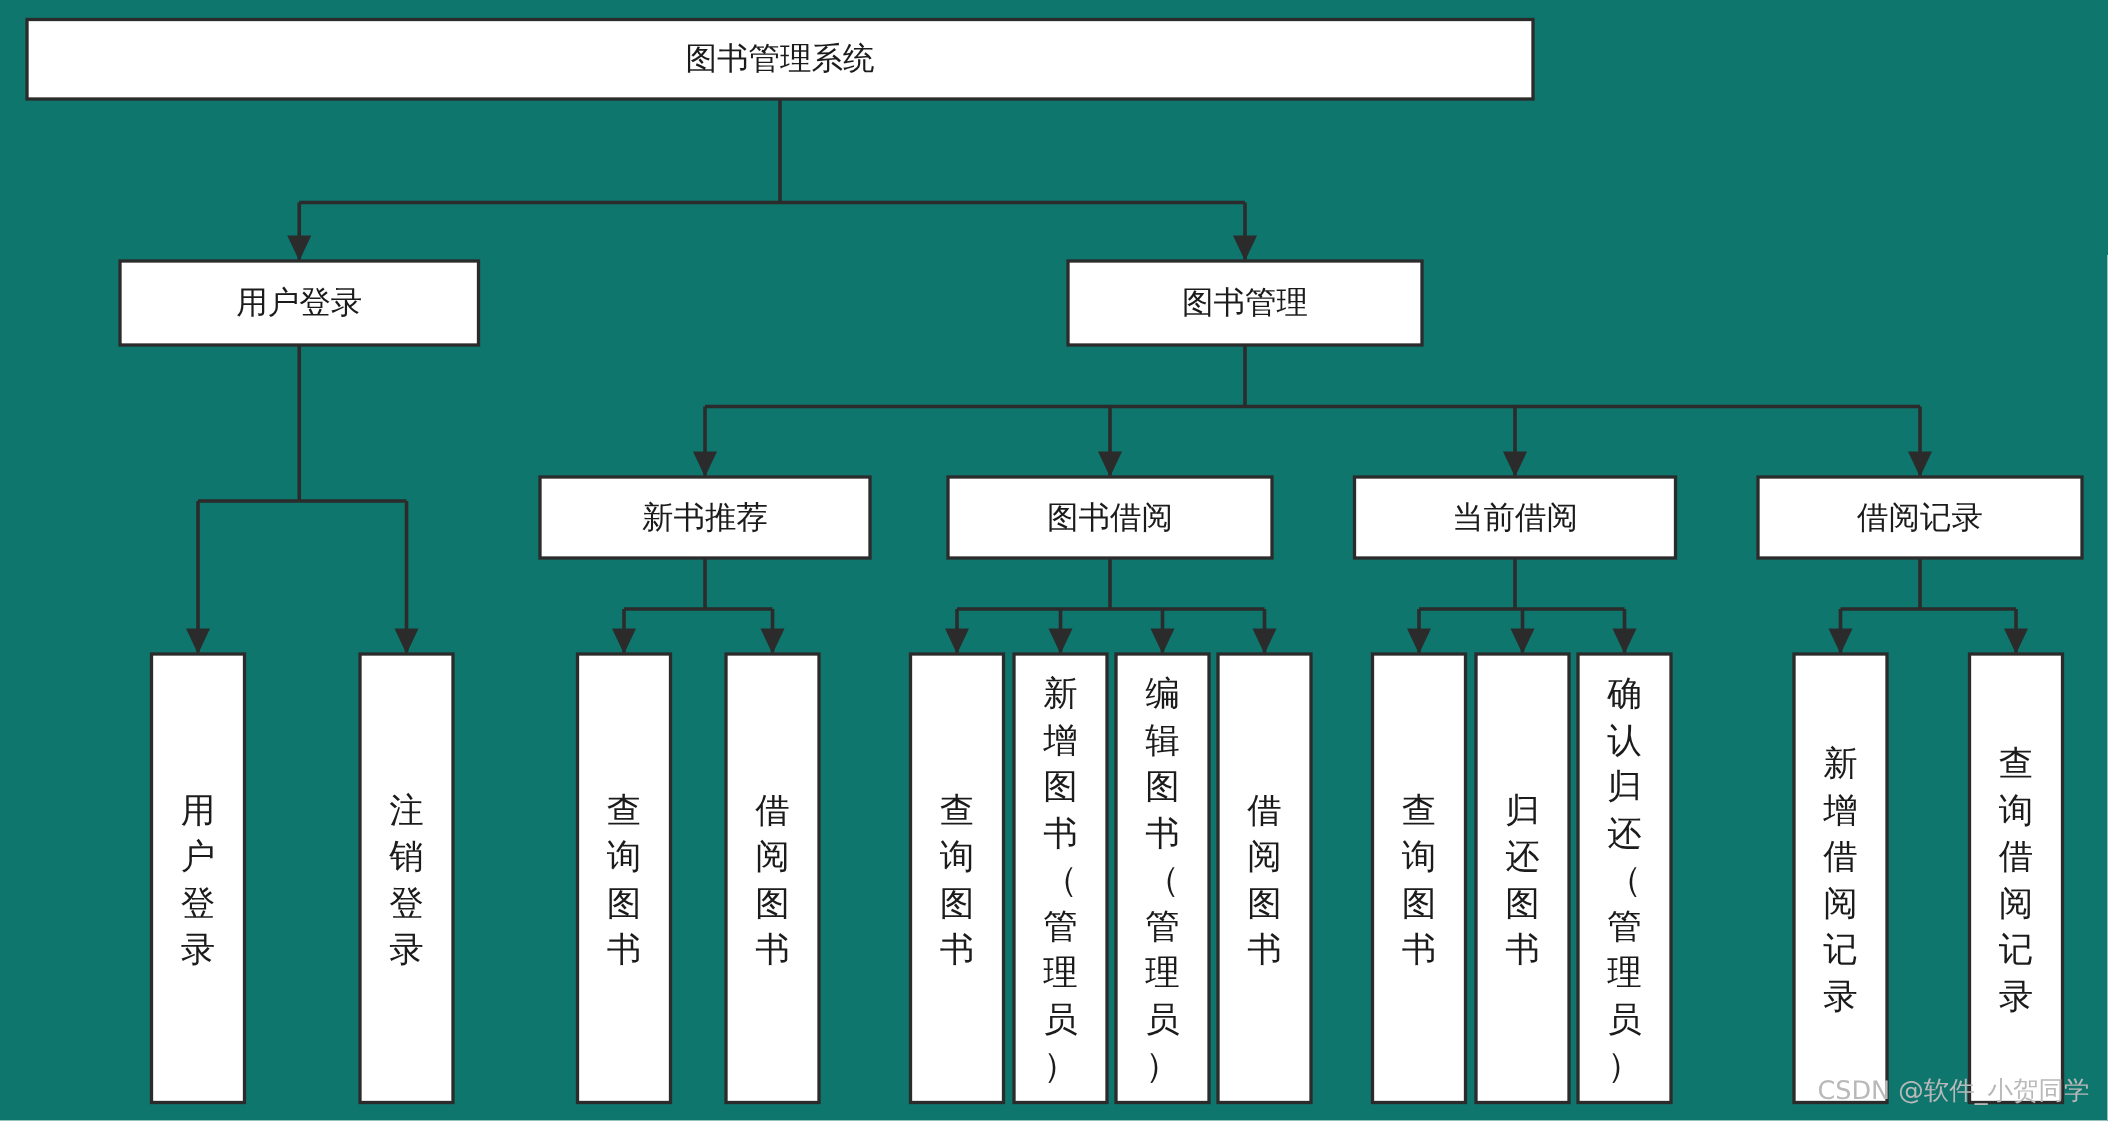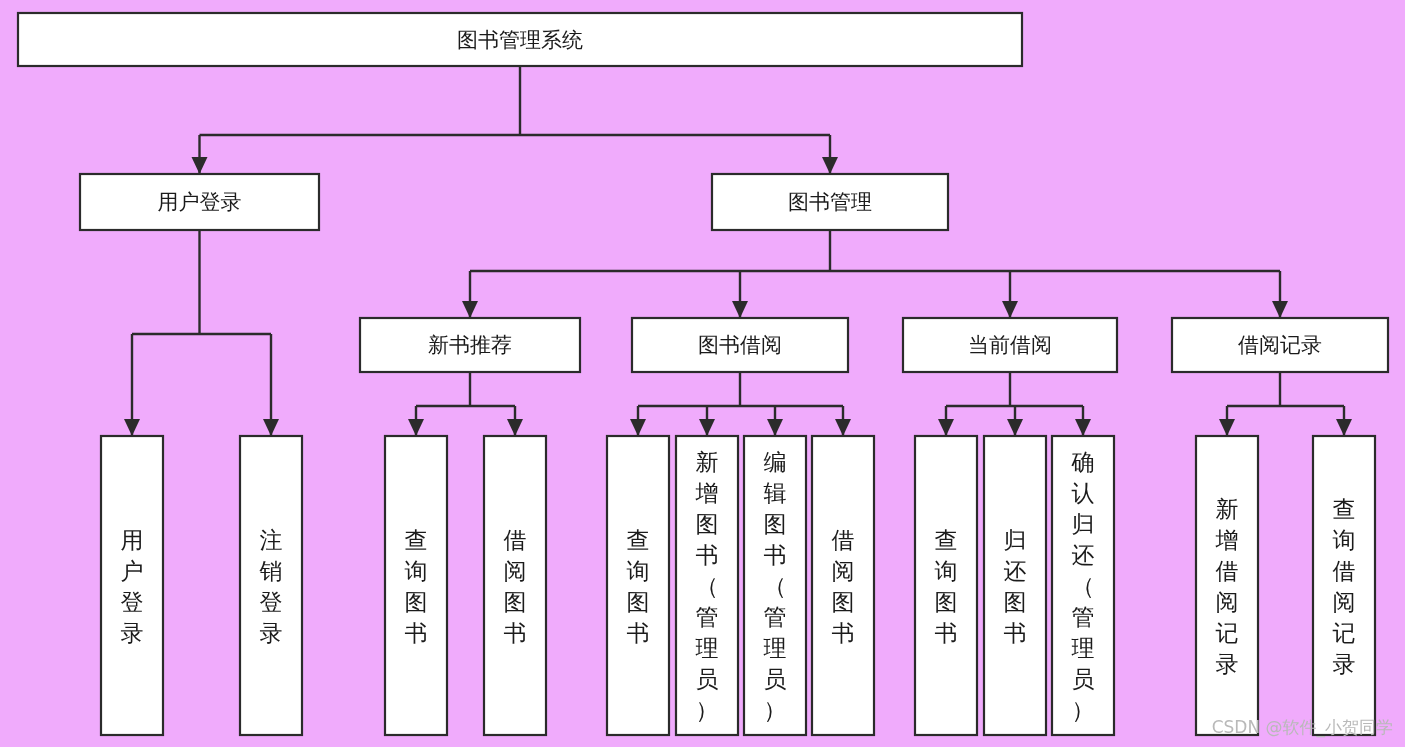--- a/index.html
+++ b/index.html
@@ -8,21 +8,21 @@
     padding: 0;
     background: #ffffff;
   }
   body {
     font-family: "Liberation Sans", "DejaVu Sans", sans-serif;
   }
   #diagram-root {
     position: relative;
     width: 1405px;
     height: 747px;
-    background: #f0abfc;
+    background: #0f766e;
     overflow: hidden;
   }
   svg#flow-svg {
     position: absolute;
     left: 0;
     top: 0;
     width: 1405px;
     height: 747px;
     display: block;
   }

